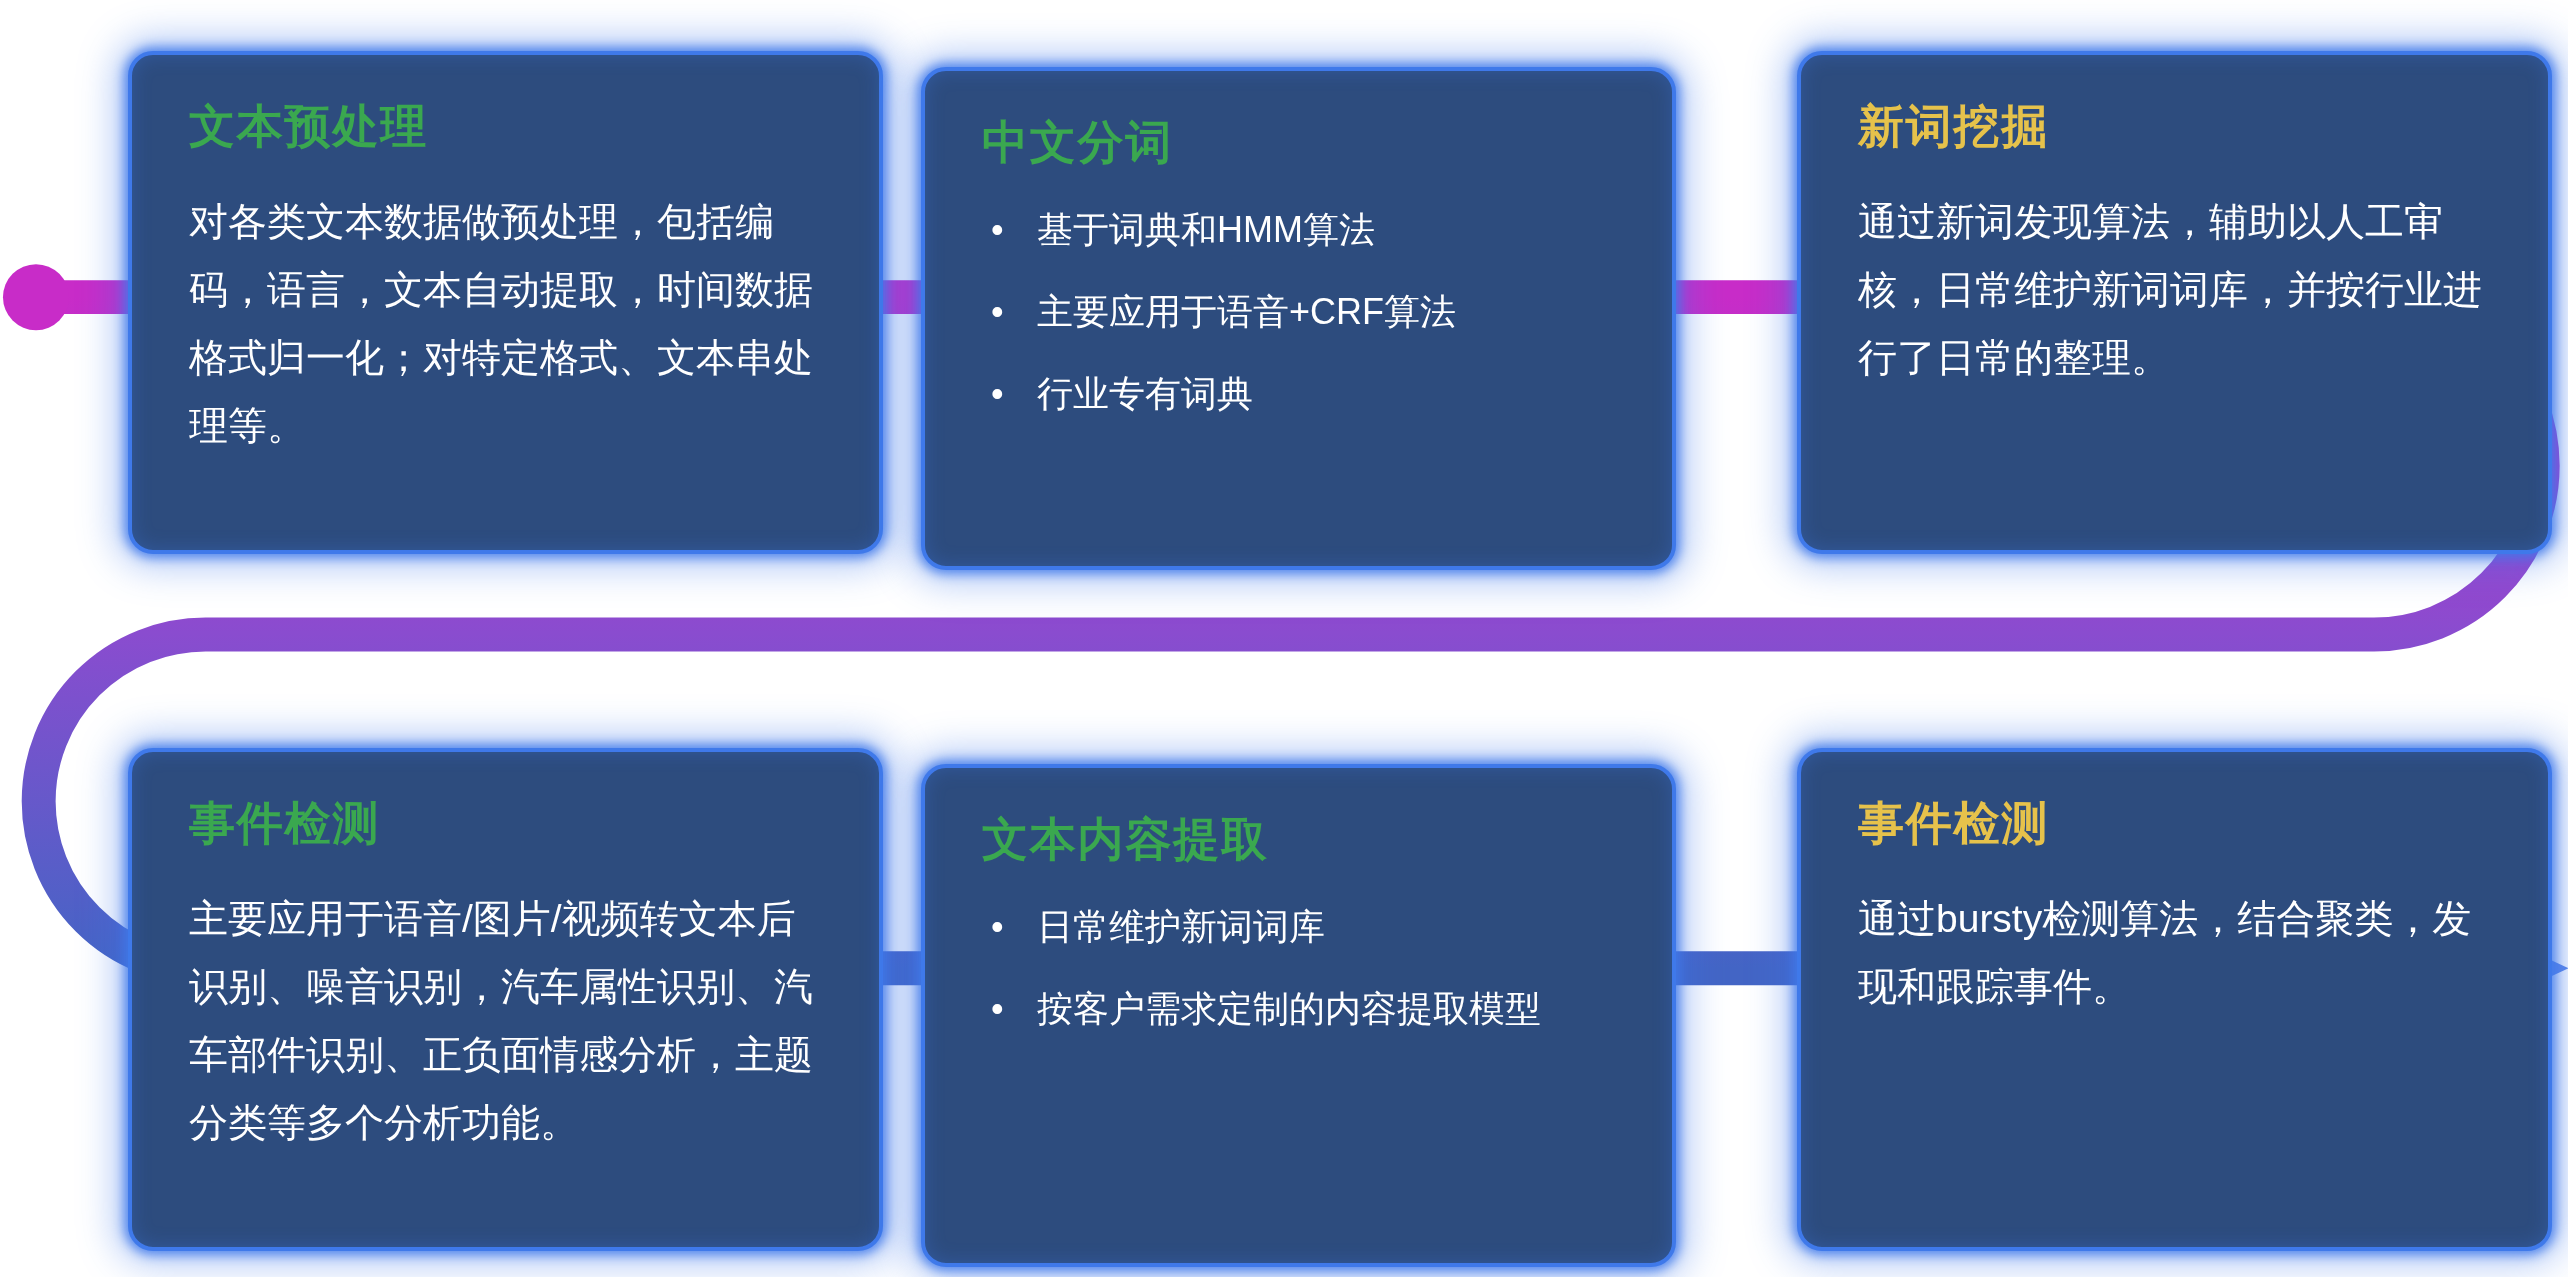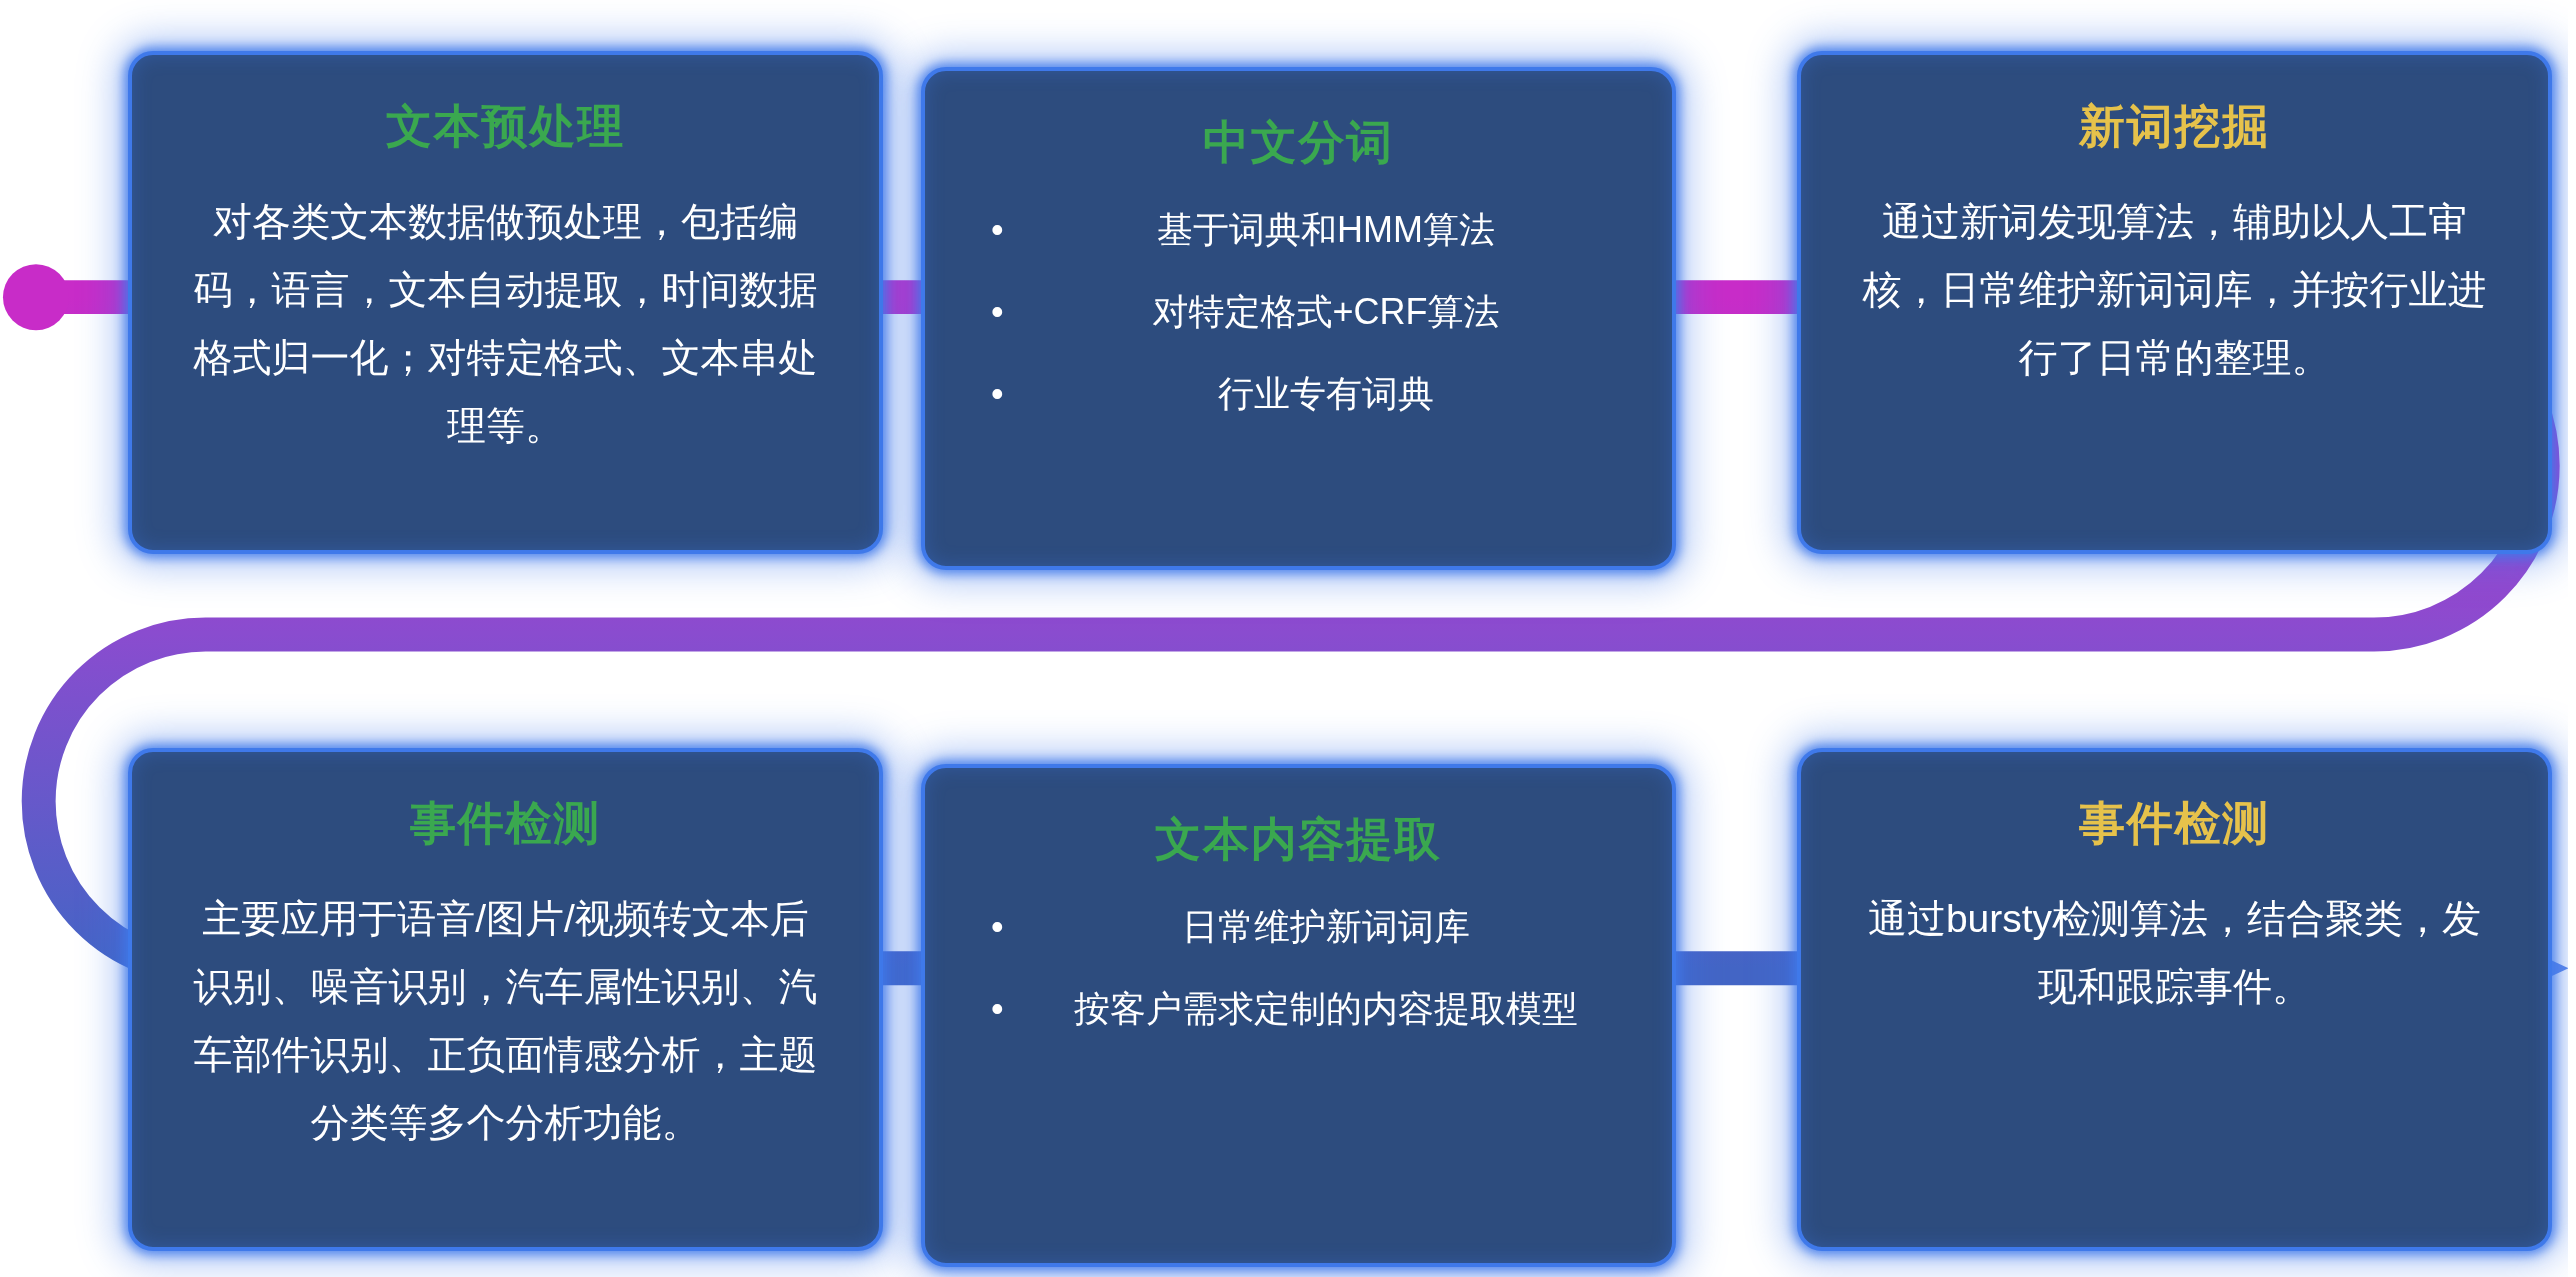--- a/index.html
+++ b/index.html
@@ -2,21 +2,20 @@
 <html style="--page-bg: #ffffff; --card-bg: #2d4c7e; --card-border: #3f79ea; --title-green: #3aa84f; --title-yellow: #e6c24b; --body-text: #ffffff; --flow-magenta: #c82cc8; --flow-purple: #8a4ccf; --flow-blue: #4365c5; --flow-arrow: #5e87e8;font-size:14.3px"><head>
 <meta charset="utf-8">
 <style>
   html,body{margin:0;padding:0;background:#ffffff;}
   .canvas{
     position:relative;
     width:2568px;height:1277px;
     overflow:hidden;
     background:var(--page-bg,#ffffff);
     font-family:"Liberation Sans","DejaVu Sans",sans-serif;
-    text-align:center;
   }
   
   .flow-svg{position:absolute;left:0;top:0;z-index:0;}
   .flow-line{fill:none;stroke:url(#flowGrad);stroke-width:38;}
   .flow-dot{fill:var(--flow-magenta,#c82cc8);}
   .flow-arrow{fill:var(--flow-arrow,#5e87e8);}
   .s0{stop-color:var(--flow-magenta,#c82cc8);}
   .s1{stop-color:var(--flow-purple,#8a4ccf);}
   .s2{stop-color:var(--flow-blue,#4365c5);}
   
@@ -84,21 +83,21 @@
 
   <section class="card r1 c1">
     <h2 class="title t-green">文本预处理</h2>
     <p class="body">对各类文本数据做预处理，包括编码，语言，文本自动提取，时间数据格式归一化；对特定格式、文本串处理等。</p>
   </section>
 
   <section class="card r1 c2">
     <h2 class="title t-green">中文分词</h2>
     <ul class="bullets">
       <li>基于词典和HMM算法</li>
-      <li>对特定格式+CRF算法</li>
+      <li>主要应用于语音+CRF算法</li>
       <li>行业专有词典</li>
     </ul>
   </section>
 
   <section class="card r1 c3">
     <h2 class="title t-yellow">新词挖掘</h2>
     <p class="body">通过新词发现算法，辅助以人工审核，日常维护新词词库，并按行业进行了日常的整理。</p>
   </section>
 
   <section class="card r2 c1">

